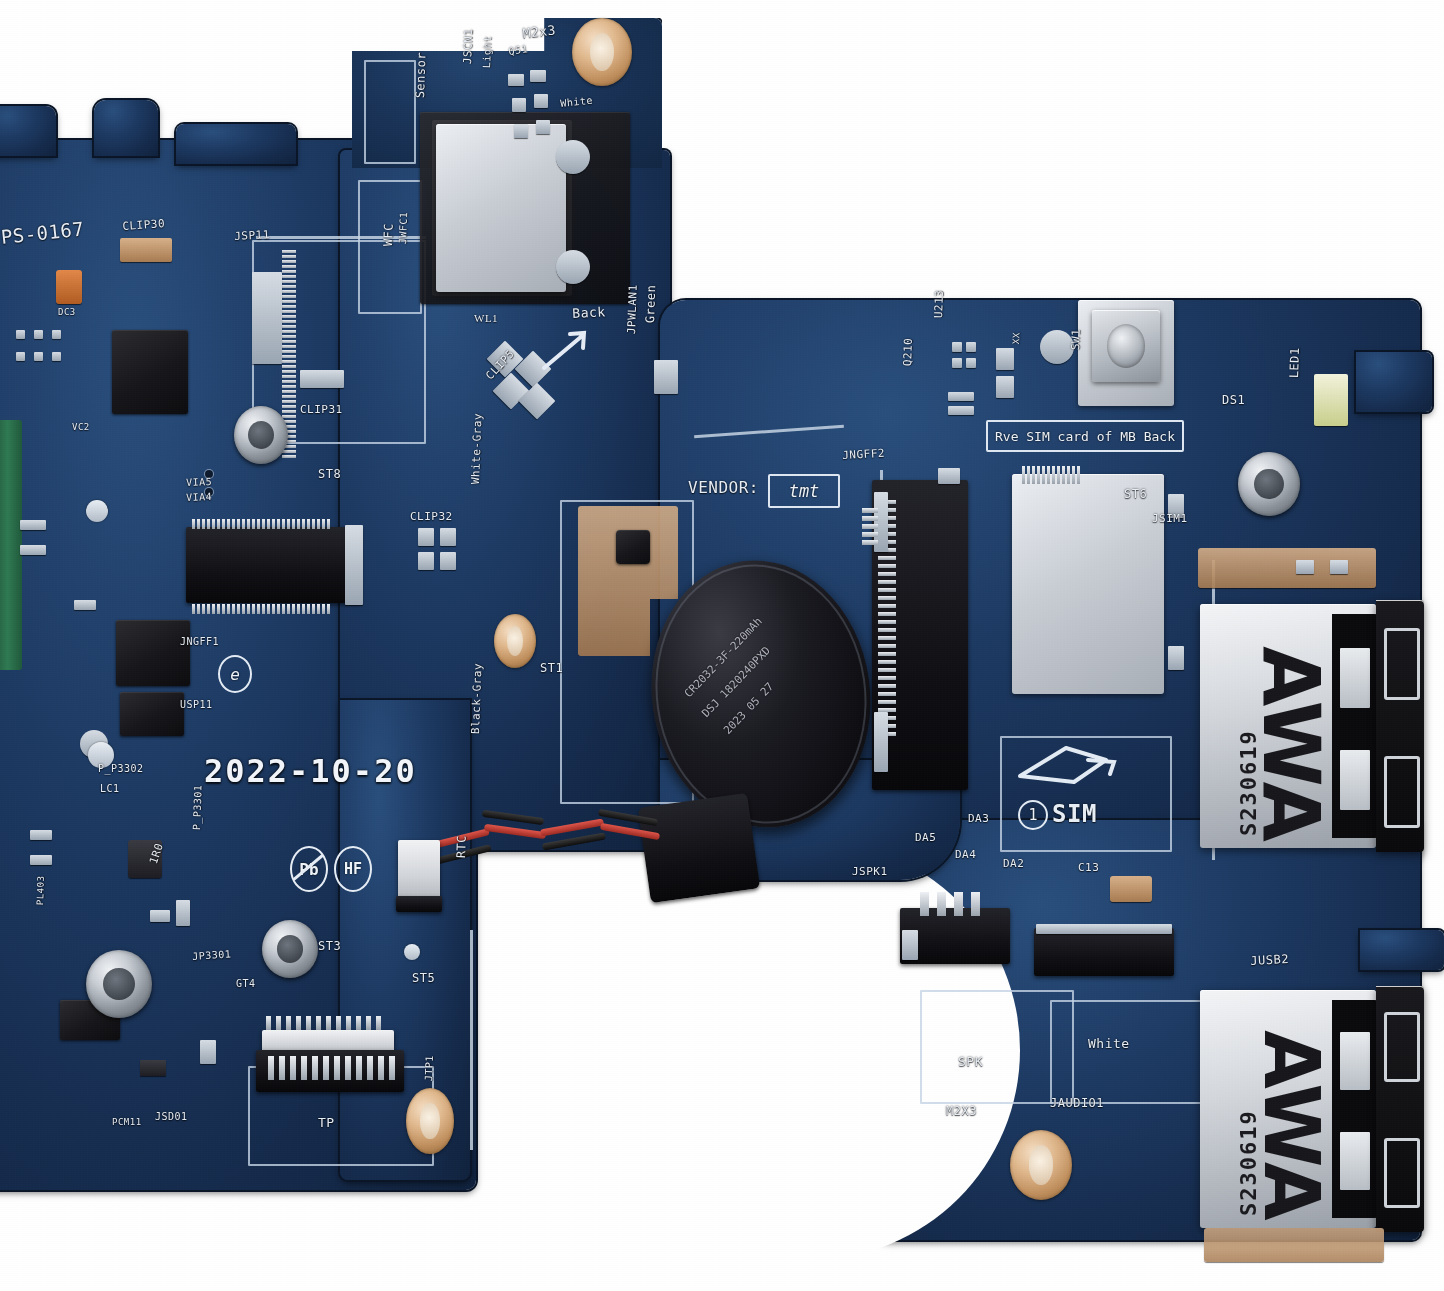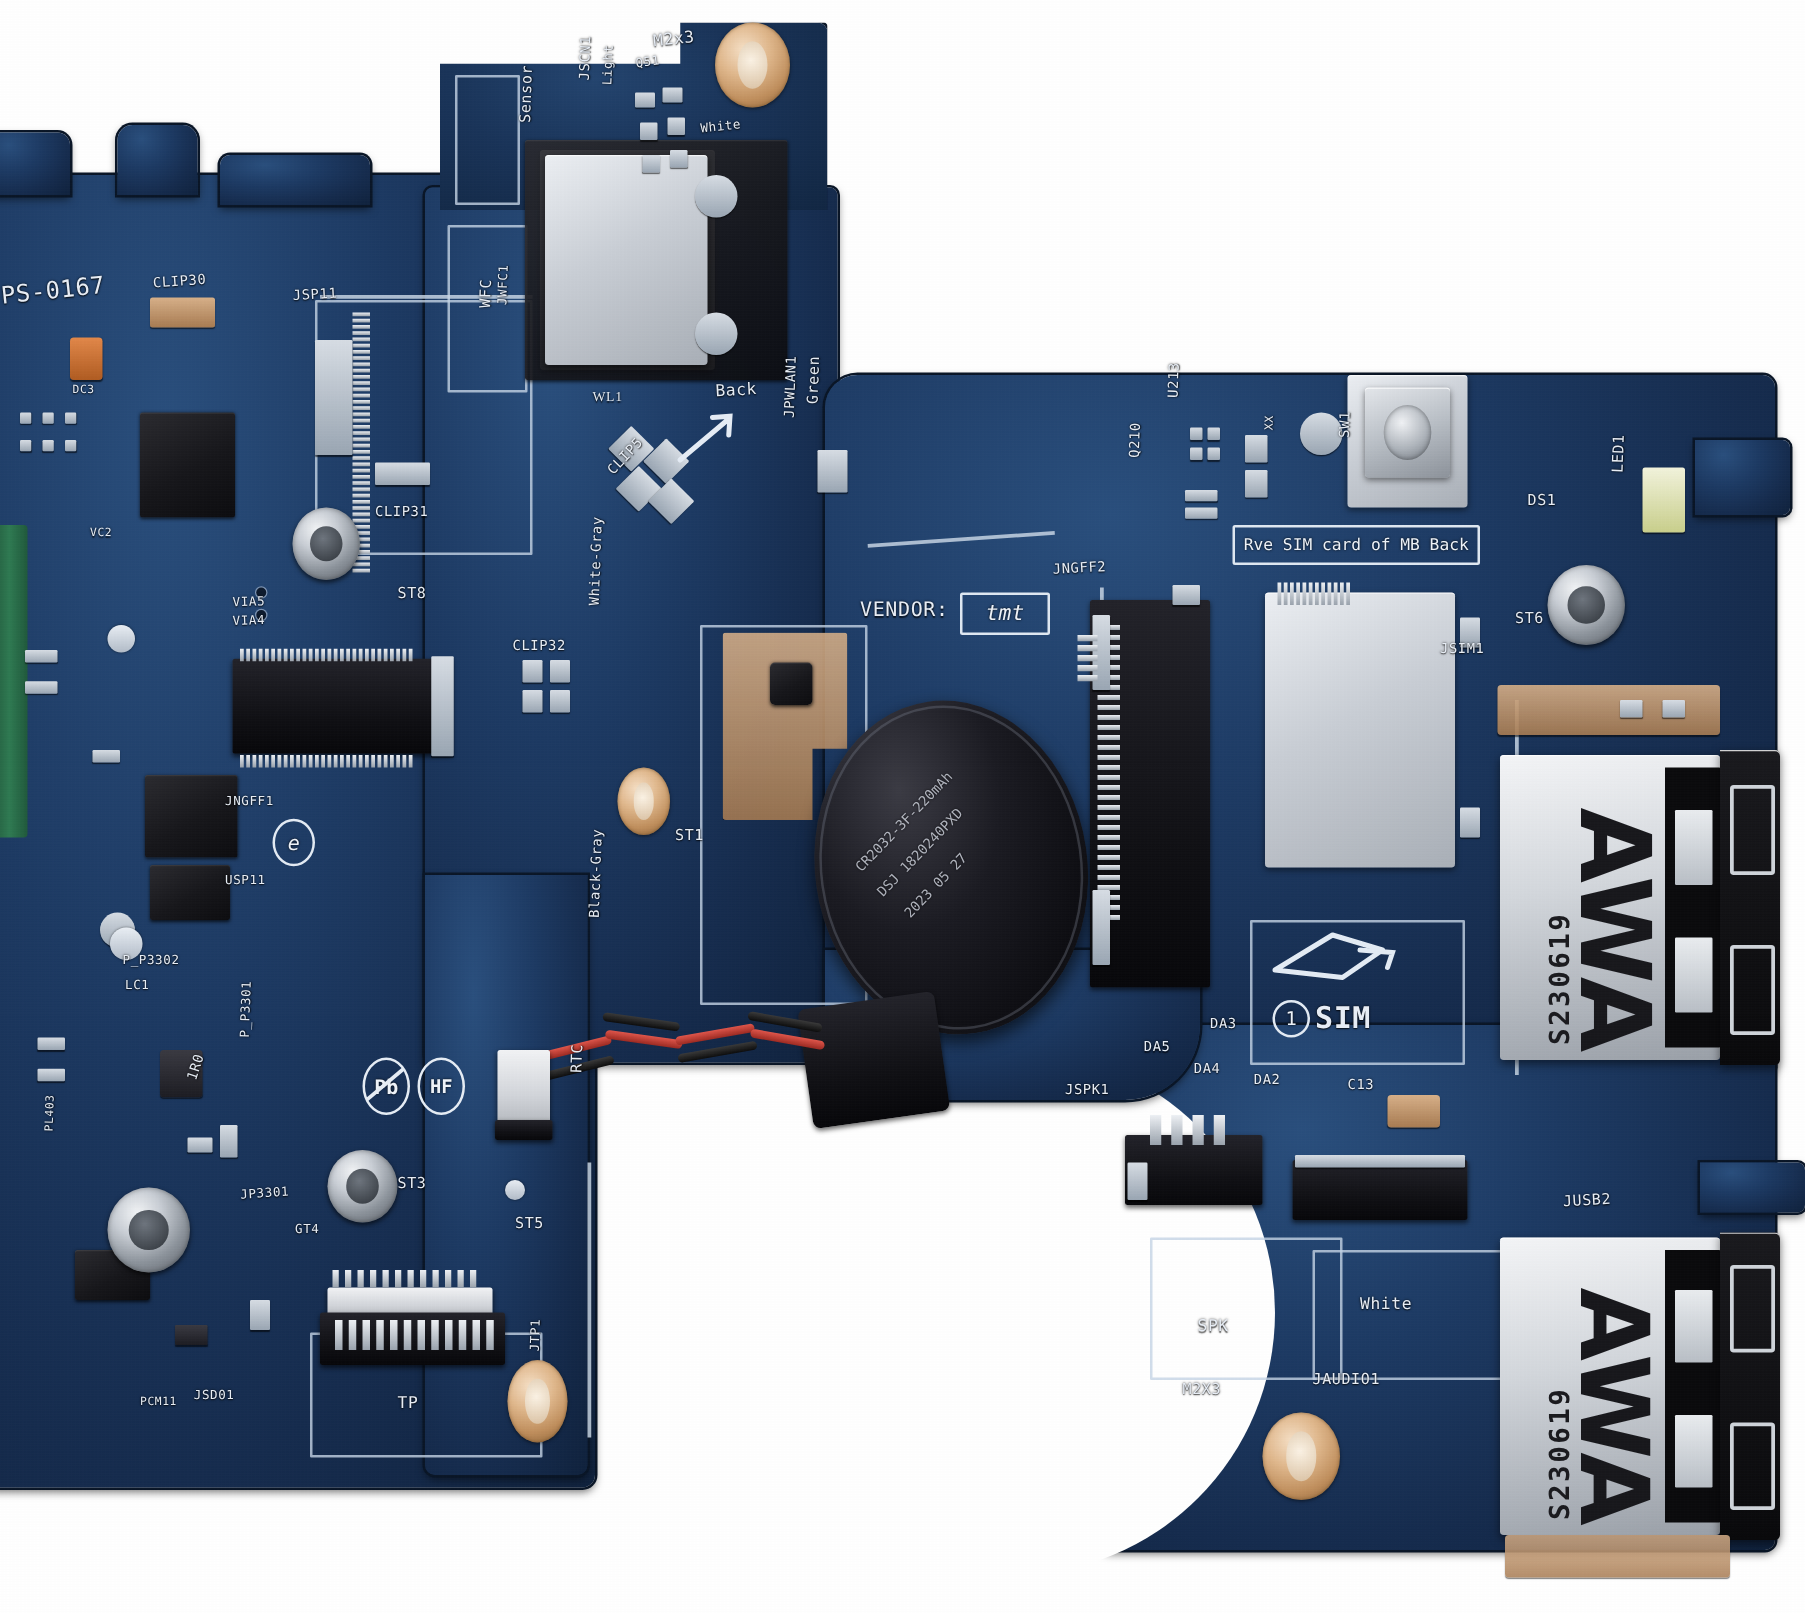--- a/index.html
+++ b/index.html
@@ -540,20 +540,21 @@
     <span>Pb</span>
   </div>
   <div class="slash" style="left:289px;top:866px;width:38px;"></div>
   <div class="mark" style="left:334px;top:846px;width:34px;height:42px;font-size:15px;">
     <span>HF</span>
   </div>
 
   <div class="circnum" style="left:218px;top:655px;width:30px;height:34px;font-size:16px;font-style:italic;">
     <span>e</span>
   </div>
+  <div class="boardid" style="left:204px;top:752px;font-size:32px;">2022-10-20</div>
 
   <div class="silkbox" style="left:986px;top:420px;width:194px;height:28px;font-size:13px;letter-spacing:0;">
     <span>Rve SIM card of MB Back</span>
   </div>
 
   <div id="silk-left">
       <div class="silk" style="left: 0px; top: 228px; font-size: 19px; transform: rotate(-6deg); transform-origin: 0px 0px;">PS-0167</div>
       <div class="silk" style="left: 122px; top: 221px; font-size: 11px; transform: rotate(-4deg); transform-origin: 0px 0px;">CLIP30</div>
       <div class="silk" style="left: 234px; top: 231px; font-size: 11px; transform: rotate(-3deg); transform-origin: 0px 0px;">JSP11</div>
       <div class="silk" style="left: 300px; top: 404px; font-size: 11px;">CLIP31</div>
@@ -598,21 +599,21 @@
       <div class="silk" style="left: 644px; top: 323px; font-size: 12px; transform: rotate(-88deg); transform-origin: 0px 0px;">Green</div>
       <div class="silk" style="left: 626px; top: 334px; font-size: 11px; transform: rotate(-88deg); transform-origin: 0px 0px;">JPWLAN1</div>
     </div>
   <div id="silk-right">
       <div class="silk" style="left: 902px; top: 366px; font-size: 11px; transform: rotate(-88deg); transform-origin: 0px 0px;">Q210</div>
       <div class="silk" style="left: 933px; top: 318px; font-size: 11px; transform: rotate(-88deg); transform-origin: 0px 0px;">U213</div>
       <div class="silk" style="left: 1012px; top: 344px; font-size: 9px; transform: rotate(-88deg); transform-origin: 0px 0px;">XX</div>
       <div class="silk" style="left: 1070px; top: 350px; font-size: 11px; transform: rotate(-88deg); transform-origin: 0px 0px;">SW1</div>
       <div class="silk" style="left: 1222px; top: 394px; font-size: 12px;">DS1</div>
       <div class="silk" style="left: 1288px; top: 378px; font-size: 12px; transform: rotate(-88deg); transform-origin: 0px 0px;">LED1</div>
-      <div class="silk" style="left: 1212px; top: 488px; font-size: 12px;">ST6</div>
+      <div class="silk" style="left: 1124px; top: 488px; font-size: 12px;">ST6</div>
       <div class="silk" style="left: 1152px; top: 513px; font-size: 11px;">JSIM1</div>
       <div class="silk" style="left: 842px; top: 450px; font-size: 11px; transform: rotate(-3deg); transform-origin: 0px 0px;">JNGFF2</div>
       <div class="silk" style="left: 968px; top: 813px; font-size: 11px;">DA3</div>
       <div class="silk" style="left: 915px; top: 832px; font-size: 11px;">DA5</div>
       <div class="silk" style="left: 955px; top: 849px; font-size: 11px;">DA4</div>
       <div class="silk" style="left: 1003px; top: 858px; font-size: 11px;">DA2</div>
       <div class="silk" style="left: 1078px; top: 862px; font-size: 11px;">C13</div>
       <div class="silk" style="left: 852px; top: 866px; font-size: 11px;">JSPK1</div>
       <div class="silk" style="left: 958px; top: 1055px; font-size: 13px;">SPK</div>
       <div class="silk" style="left: 1088px; top: 1037px; font-size: 13px;">White</div>

